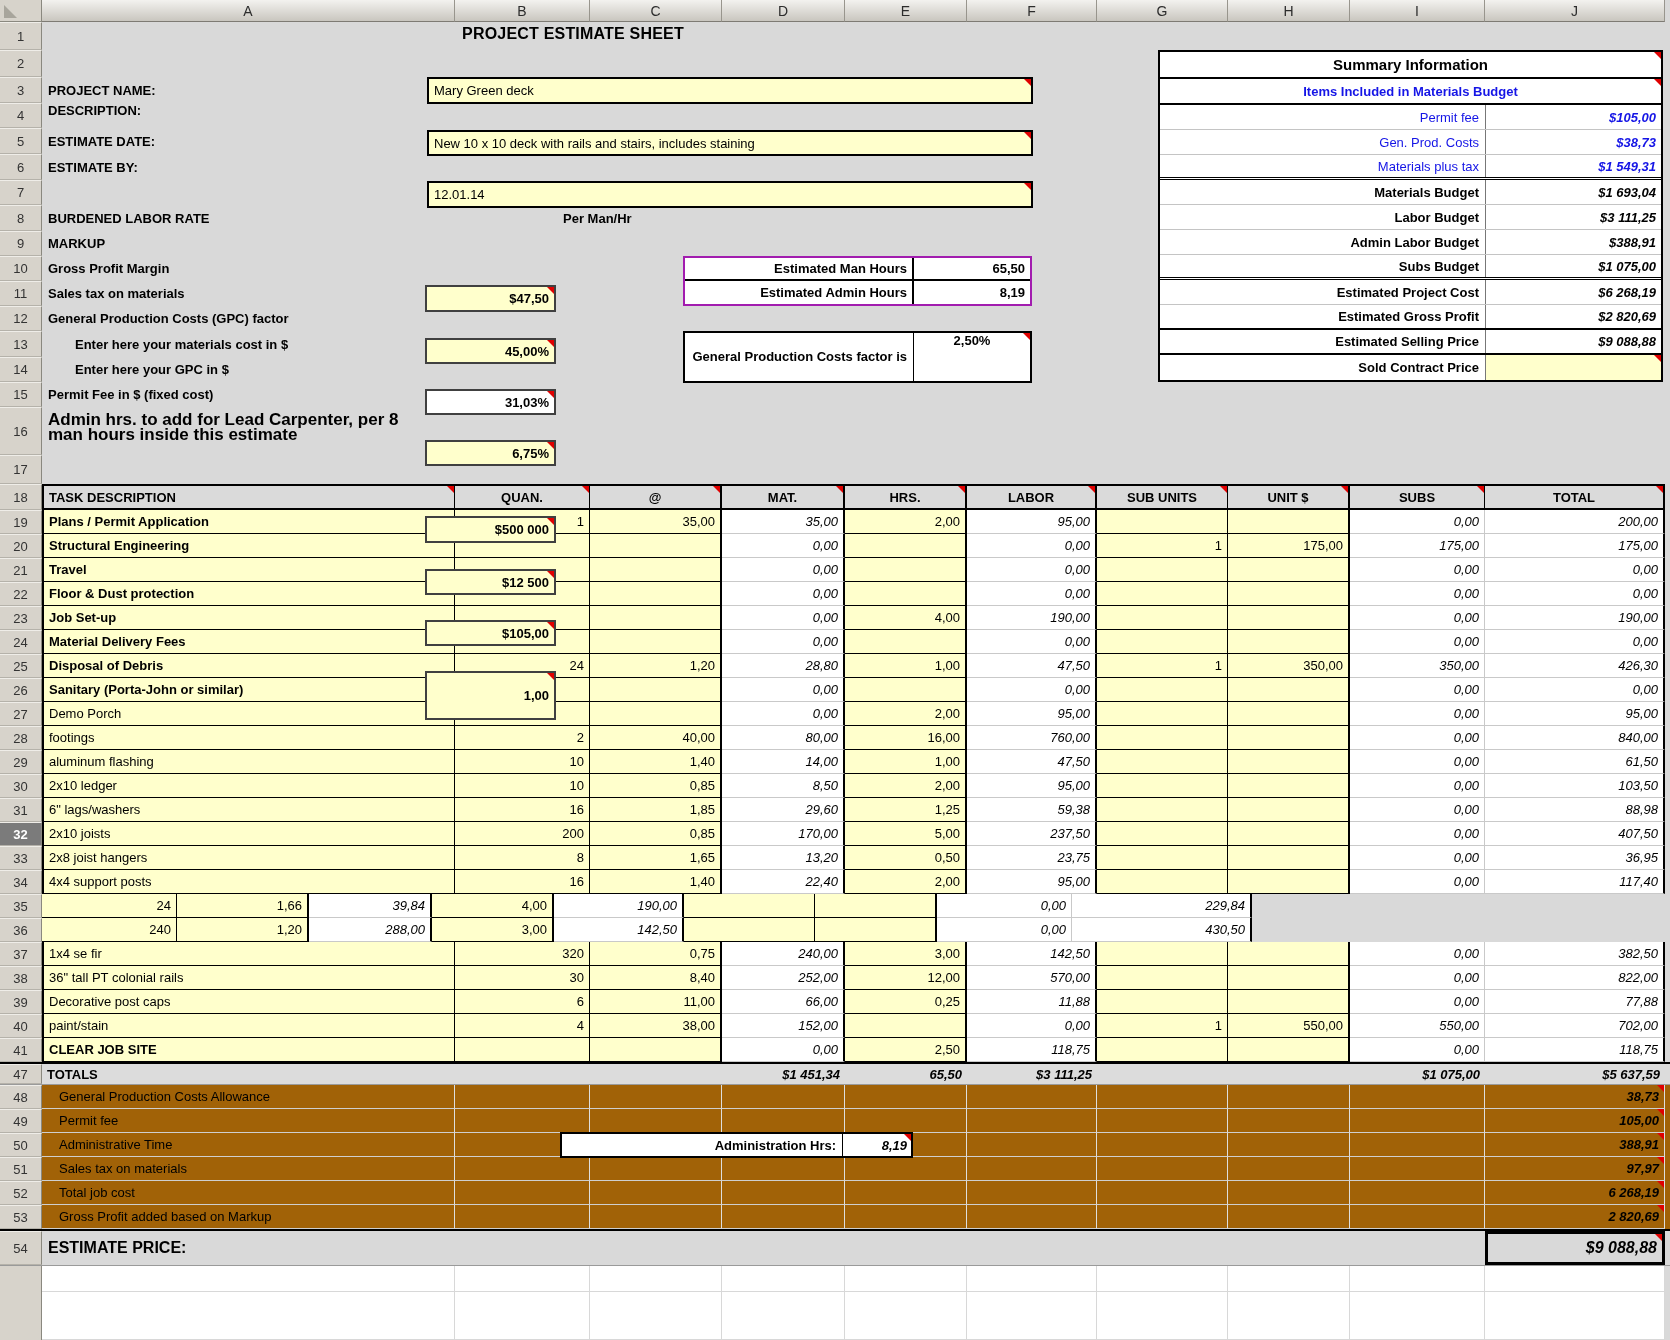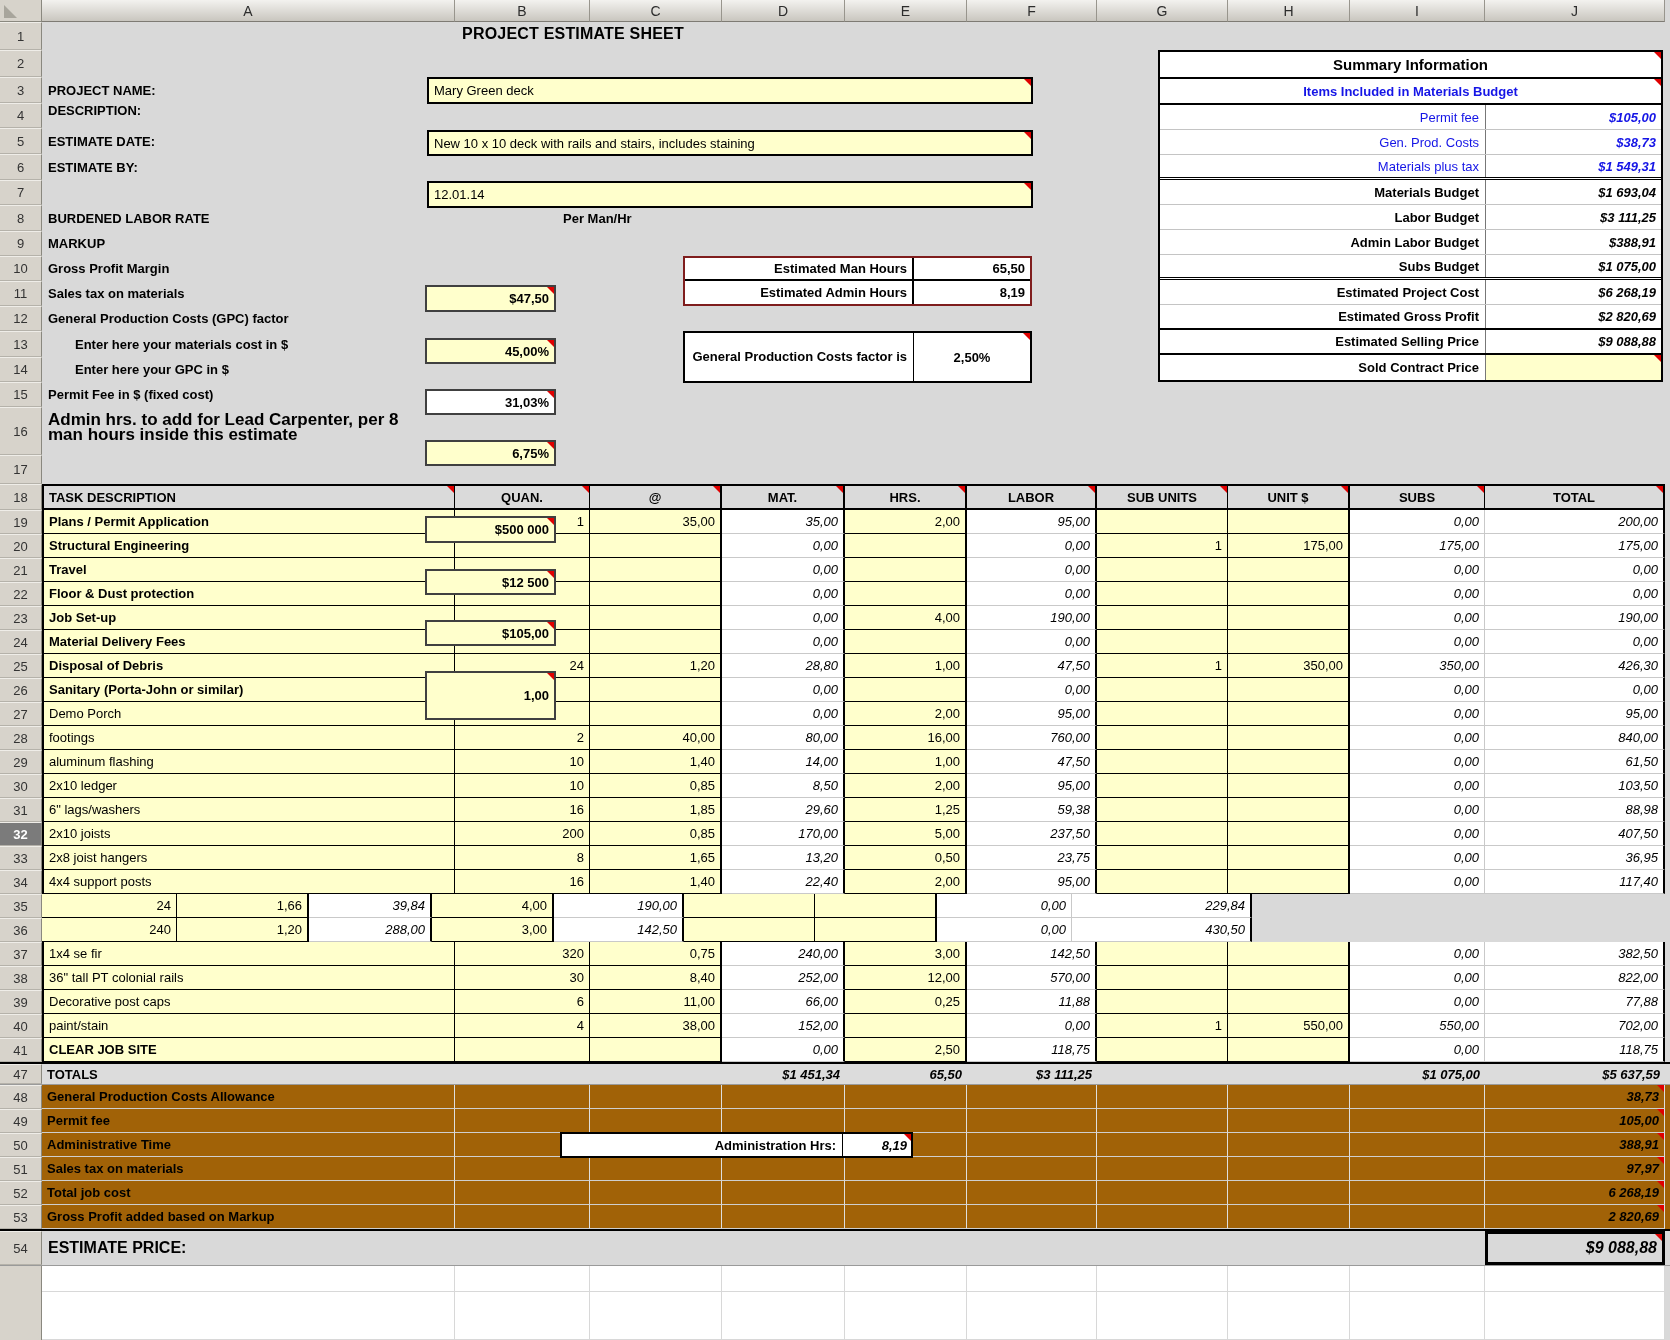--- a/index.html
+++ b/index.html
@@ -34,30 +34,30 @@
   .lab2{position:absolute;font-weight:bold;font-size:17px;line-height:15px}
   .pbox{position:absolute;left:427px;width:606px;border:2px solid #000;background:var(--yellow);
         display:flex;align-items:center;padding-left:5px;white-space:nowrap}
   .vbox{position:absolute;left:425px;width:131px;border:2px solid #404040;background:var(--yellow);
         display:flex;align-items:center;justify-content:flex-end;padding-right:5px;font-weight:bold}
   .vbox.white{background:#fff}
   .note{position:relative}
   .note::after{content:"";position:absolute;top:0;right:0;width:0;height:0;
                border-top:7px solid var(--red);border-left:7px solid transparent}
   
-  .hoursbox{position:absolute;left:683px;top:234px;width:349px;border:2px solid #7f1d1d;background:#fff}
+  .hoursbox{position:absolute;left:683px;top:234px;width:349px;border:2px solid #a21caf;background:#fff}
   .hrow{height:23px;display:flex}
   .hrow.div{border-bottom:2px solid #000}
   .hl{width:229px;border-right:2px solid #000;display:flex;align-items:center;justify-content:flex-end;
       padding-right:5px;font-weight:bold}
   .hv{flex:1;display:flex;align-items:center;justify-content:flex-end;padding-right:5px;font-weight:bold}
   .gpcbox{position:absolute;left:683px;top:309px;width:349px;height:52px;border:2px solid #000;background:#fff;display:flex}
   .gl{width:229px;border-right:1px solid #000;display:flex;align-items:center;justify-content:flex-end;
       text-align:right;padding:2px 6px;font-weight:bold;line-height:16px}
-  .gv{flex:1;display:flex;align-items:center;justify-content:center;font-weight:bold}
+  .gv{flex:1;display:flex;align-items:flex-start;justify-content:center;font-weight:bold}
   
   .sumbox{position:absolute;left:1158px;top:28px;width:505px;border:2px solid #000;background:#fff}
   .sum-title{height:27px;border-bottom:2px solid #000;display:flex;align-items:center;justify-content:center;
              font-weight:bold;font-size:15px}
   .sum-sub{height:26px;border-bottom:2px solid #000;display:flex;align-items:center;justify-content:center;
            font-weight:bold;font-size:13px;color:var(--blue)}
   .srow{height:25px;display:flex;border-bottom:1px solid #c4c4c4}
   .srow:last-child{border-bottom:none}
   .srow .sl{width:325px;display:flex;align-items:center;justify-content:flex-end;padding-right:6px;font-weight:bold;white-space:nowrap}
   .srow .sv{flex:1;display:flex;align-items:center;justify-content:flex-end;padding-right:5px;
@@ -84,21 +84,21 @@
   .c.lt{border-right:1px solid var(--ltgrid)}
   .b{font-weight:bold}
   
   .totrow{display:flex;height:23px;background:#dcdcdc;border-top:2px solid #000;border-bottom:1px solid #9a9a9a}
   .tc{display:flex;align-items:center;white-space:nowrap}
   .tc.L{font-weight:bold;padding-left:5px}
   .tc.R{justify-content:flex-end;font-weight:bold;font-style:italic;padding:0 5px}
   
   .brow{position:relative;display:flex;height:24px;background:#a16207}
   .bc{border-right:1px solid #dedede;border-bottom:1px solid #cfcfcf;display:flex;align-items:center;white-space:nowrap}
-  .bc.bl{font-weight:bold;padding-left:5px}
+  .bc.bl{font-weight:normal;padding-left:17px}
   .bc.bv{justify-content:flex-end;font-weight:bold;font-style:italic;padding:0 5px}
   .adminbox{display:none;position:absolute;left:560px;top:-1px;height:26px;width:353px;
             border:2px solid #000;background:#fff;z-index:2}
   .adminbox.show{display:flex}
   .ab-label{flex:1;display:flex;align-items:center;justify-content:flex-end;font-weight:bold;
             padding-right:6px;border-right:1px solid #000}
   .ab-value{width:68px;display:flex;align-items:center;justify-content:flex-end;font-weight:bold;
             font-style:italic;padding-right:4px}
   
   .estrow{display:flex;height:37px;background:var(--sheet);border-top:2px solid #000;border-bottom:1px solid #9a9a9a}

